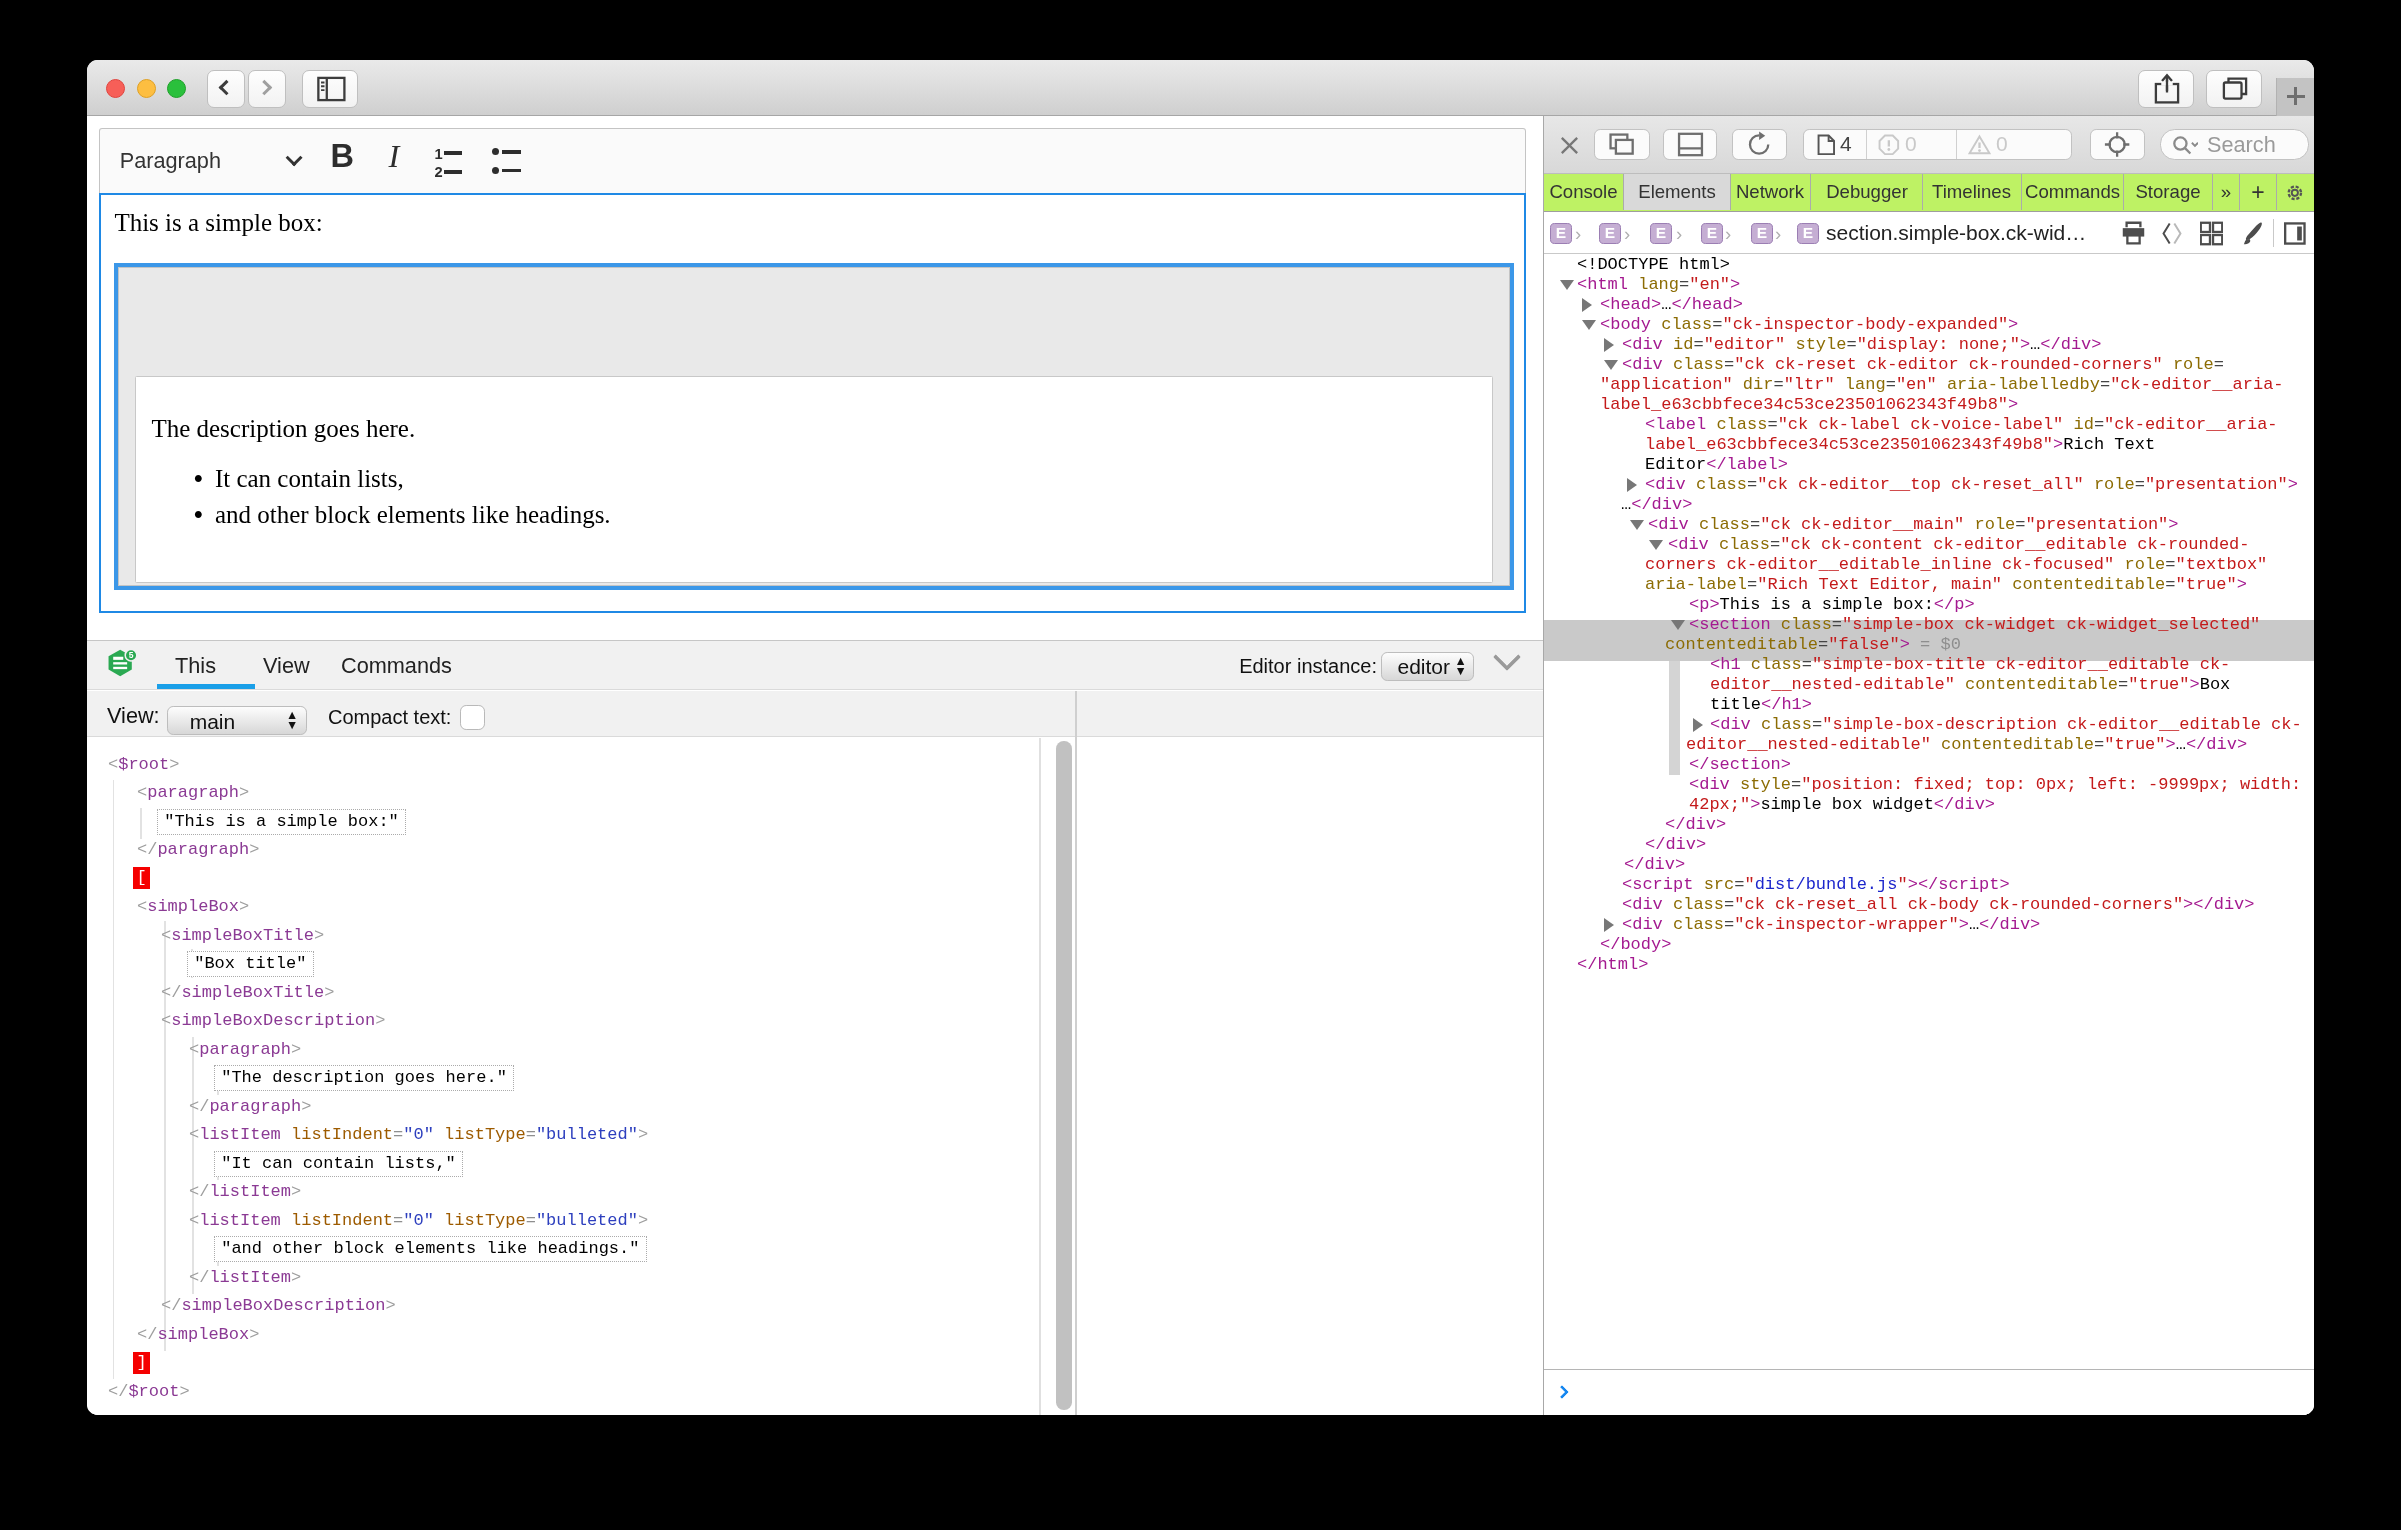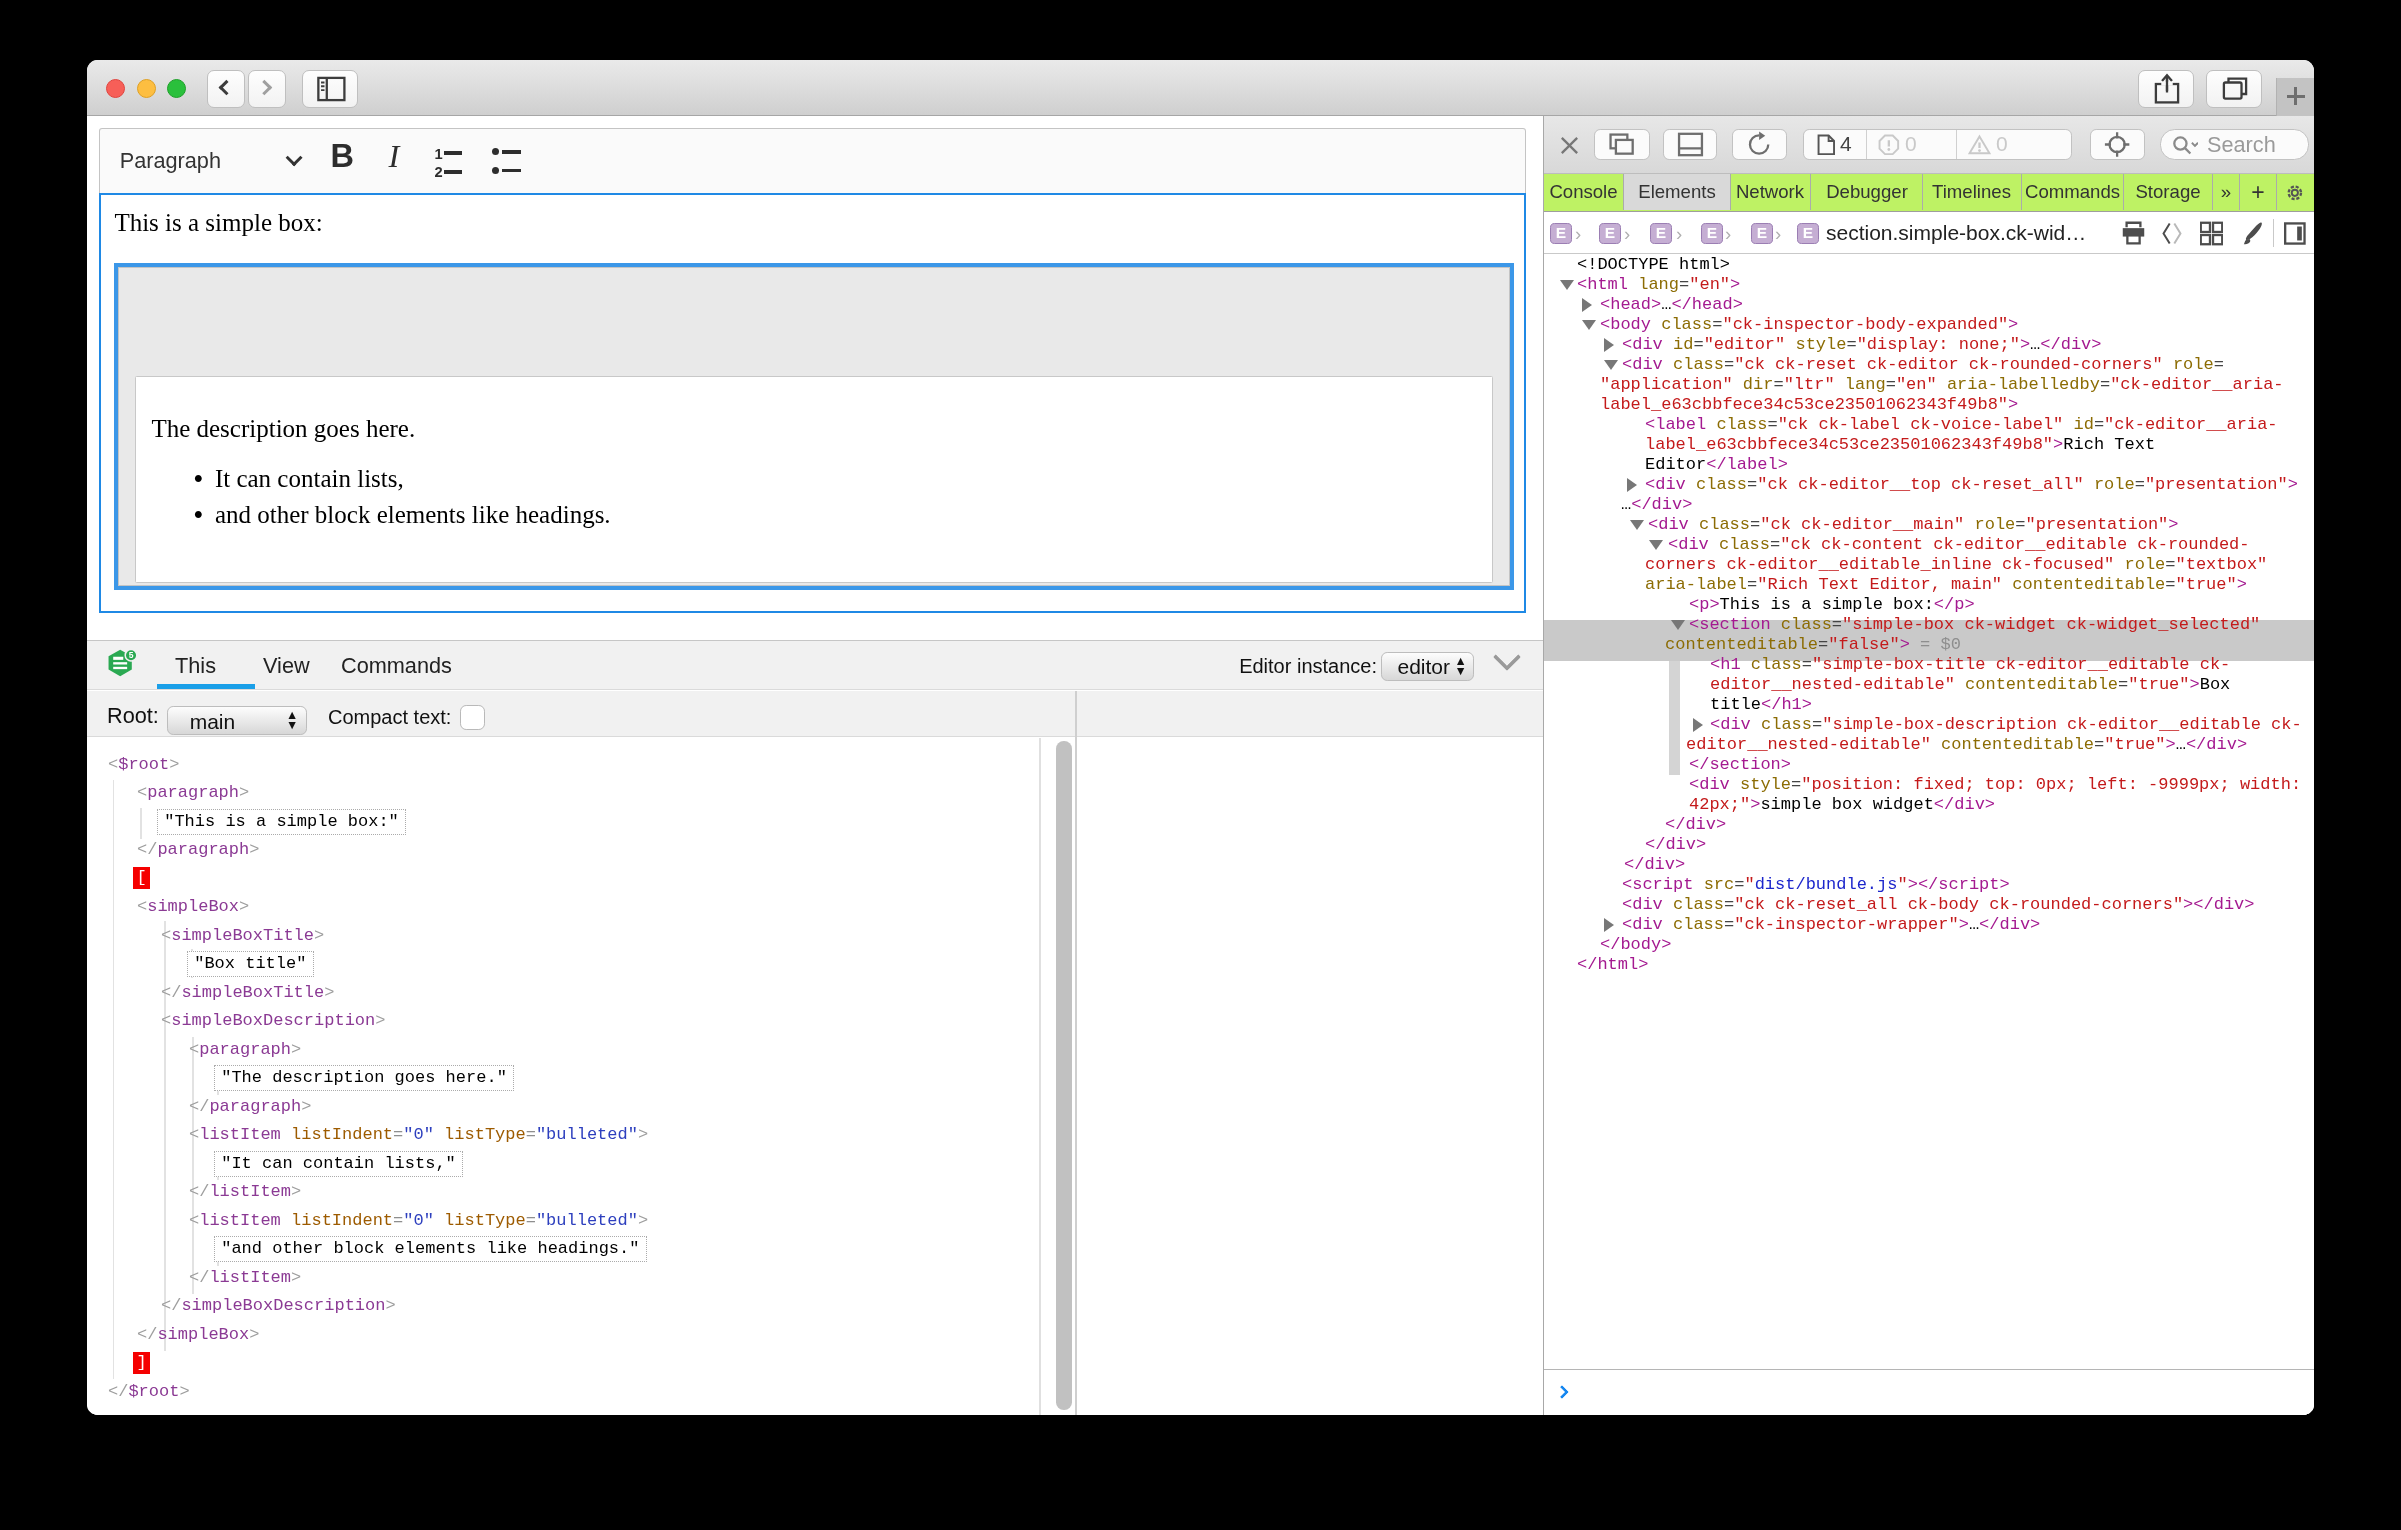--- a/index.html
+++ b/index.html
@@ -129,21 +129,21 @@
     <div style="position:absolute;left:70px;top:43px;width:98px;height:4.6px;background:#1a9fe8;"></div>
     <span style="position:absolute;right:168px;top:14px;font-size:20px;color:#111;">Editor instance:</span>
     <div style="position:absolute;left:1294px;top:10.8px;width:93px;height:29px;background:linear-gradient(#fdfdfd,#d7d7d7);border:0.8px solid #bdbdbd;border-radius:6.2px;">
       <span style="position:absolute;left:15.5px;top:2.3px;font-size:21px;color:#111;">editor</span>
       <span style="position:absolute;right:6.2px;top:1.5px;font-size:12.4px;color:#111;">▲</span>
       <span style="position:absolute;right:6.2px;bottom:1.5px;font-size:12.4px;color:#111;">▼</span>
     </div>
     <div style="position:absolute;left:1410px;top:6.2px;width:20px;height:20px;border-left:4.6px solid #9a9a9a;border-bottom:4.6px solid #9a9a9a;transform:rotate(-45deg);border-radius:1.5px;"></div>
   </div>
   <div class="irow" style="top:50px;height:46px;border-bottom:1.5px solid #dadada;">
-    <span style="position:absolute;left:20px;top:12.4px;font-size:21.7px;color:#111;">Root:</span>
+    <span style="position:absolute;left:20px;top:12.4px;font-size:21.7px;color:#111;">View:</span>
     <div style="position:absolute;left:80px;top:14.7px;width:140px;height:29px;background:linear-gradient(#fdfdfd,#d7d7d7);border:0.8px solid #bdbdbd;border-radius:6.2px;">
       <span style="position:absolute;left:21.7px;top:3.1px;font-size:21px;color:#111;">main</span>
       <span style="position:absolute;right:7.7px;top:1.5px;font-size:12.4px;color:#111;">▲</span>
       <span style="position:absolute;right:7.7px;bottom:1.5px;font-size:12.4px;color:#111;">▼</span>
     </div>
     <span style="position:absolute;left:241px;top:14.7px;font-size:20px;color:#111;">Compact text:</span>
     <div style="position:absolute;left:373px;top:14px;width:25px;height:25px;background:#fff;border:1.5px solid #b9b9b9;border-radius:6.2px;"></div>
       </div>
   <div style="position:absolute;left:988px;top:50px;width:1.5px;height:725px;background:#cfcfcf;"></div>
   <div style="position:absolute;left:952px;top:97px;width:1.5px;height:678px;background:#e0e0e0;"></div>

